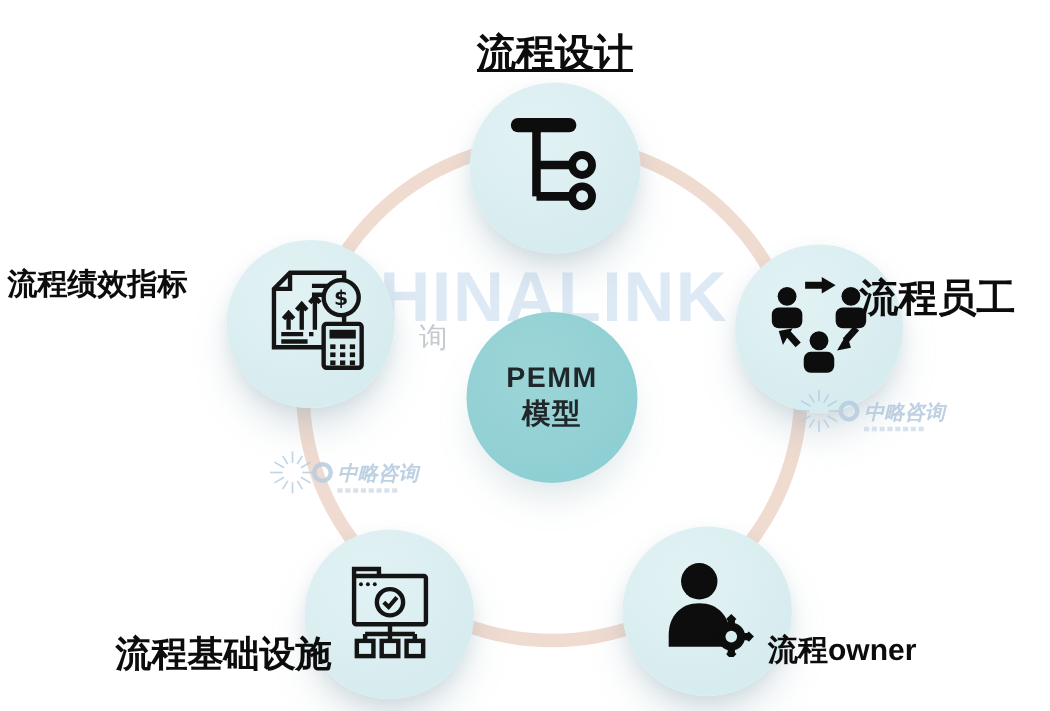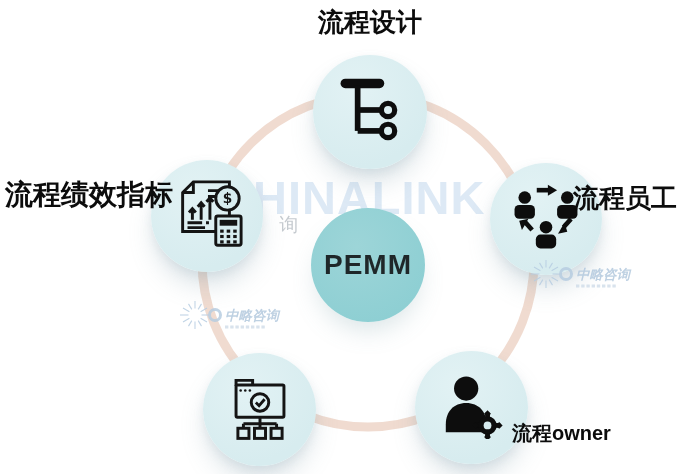--- a/index.html
+++ b/index.html
@@ -55,37 +55,37 @@
     align-items: center;
     justify-content: center;
     z-index: 2;
   }
   .node.center-node {
     background: radial-gradient(circle at 40% 34%, #9dd5d8 0%, #8ecfd3 75%);
     box-shadow: 0 14px 24px -6px rgba(110, 150, 160, 0.25);
     flex-direction: column;
   }
   .center-text {
-    font-size: 28px;
+    font-size: 19px;
     font-weight: 700;
     color: #1f2729;
     line-height: 1.28;
     text-align: center;
     letter-spacing: 1px;
   }
   
   .node-label {
     position: absolute;
     font-weight: 800;
     color: #0c0c0c;
     white-space: nowrap;
     z-index: 3;
   }
-  .lbl-top          { left: 258px; top: 5px;   width: 224px; text-align: center; font-size: 26px; }
-  .lbl-left         { left: 5px;   top: 176px; font-size: 28px; }
+  .lbl-top          { left: 258px; top: 18px;   width: 224px; text-align: center; font-size: 26px; text-decoration: underline; }
+  .lbl-left         { left: 5px;   top: 176px; font-size: 20px; }
   .lbl-right        { left: 573px; top: 181px; font-size: 26px; }
   .lbl-bottom-left  { left: 77px;  top: 420px; font-size: 24px; }
   .lbl-bottom-right { left: 512px; top: 420px; font-size: 20px; }
   .icon-box { display: block; }
   .icon-box svg text { font-family: "DejaVu Sans", sans-serif; }
 </style>
 </head>
 <body>
 
 <div class="stage">
@@ -201,26 +201,28 @@
             <rect x="59.2" y="67" width="3.6" height="3.2"></rect>
             <rect x="65.9" y="67" width="3.6" height="3.2"></rect>
         </g>
       </svg>
     </span>
   </div>
 
   <div class="node center-node" style="left:311px; top:208px; width:114px; height:114px;">
     <div class="center-text">
       <div>PEMM</div>
+      <div>模型</div>
     </div>
   </div>
 
   <div class="node-label lbl-top">流程设计</div>
   <div class="node-label lbl-right">流程员工</div>
   <div class="node-label lbl-bottom-right">流程owner</div>
+  <div class="node-label lbl-bottom-left">流程基础设施</div>
   <div class="node-label lbl-left">流程绩效指标</div>
 
   <div class="wm-logo" style="left:528px; top:254px;">
     <svg width="130" height="40" viewBox="0 0 130 40">
       <g stroke="#b7cde1" stroke-width="1.1">
         <line x1="24.5" y1="20" x2="33" y2="20"></line>
           <line x1="23.6" y1="23.2" x2="30" y2="26.9"></line>
         <line x1="21.2" y1="25.6" x2="24.5" y2="31.1"></line>
           <line x1="18" y1="26.5" x2="18" y2="34"></line>
         <line x1="14.8" y1="25.6" x2="11.5" y2="31.1"></line>

